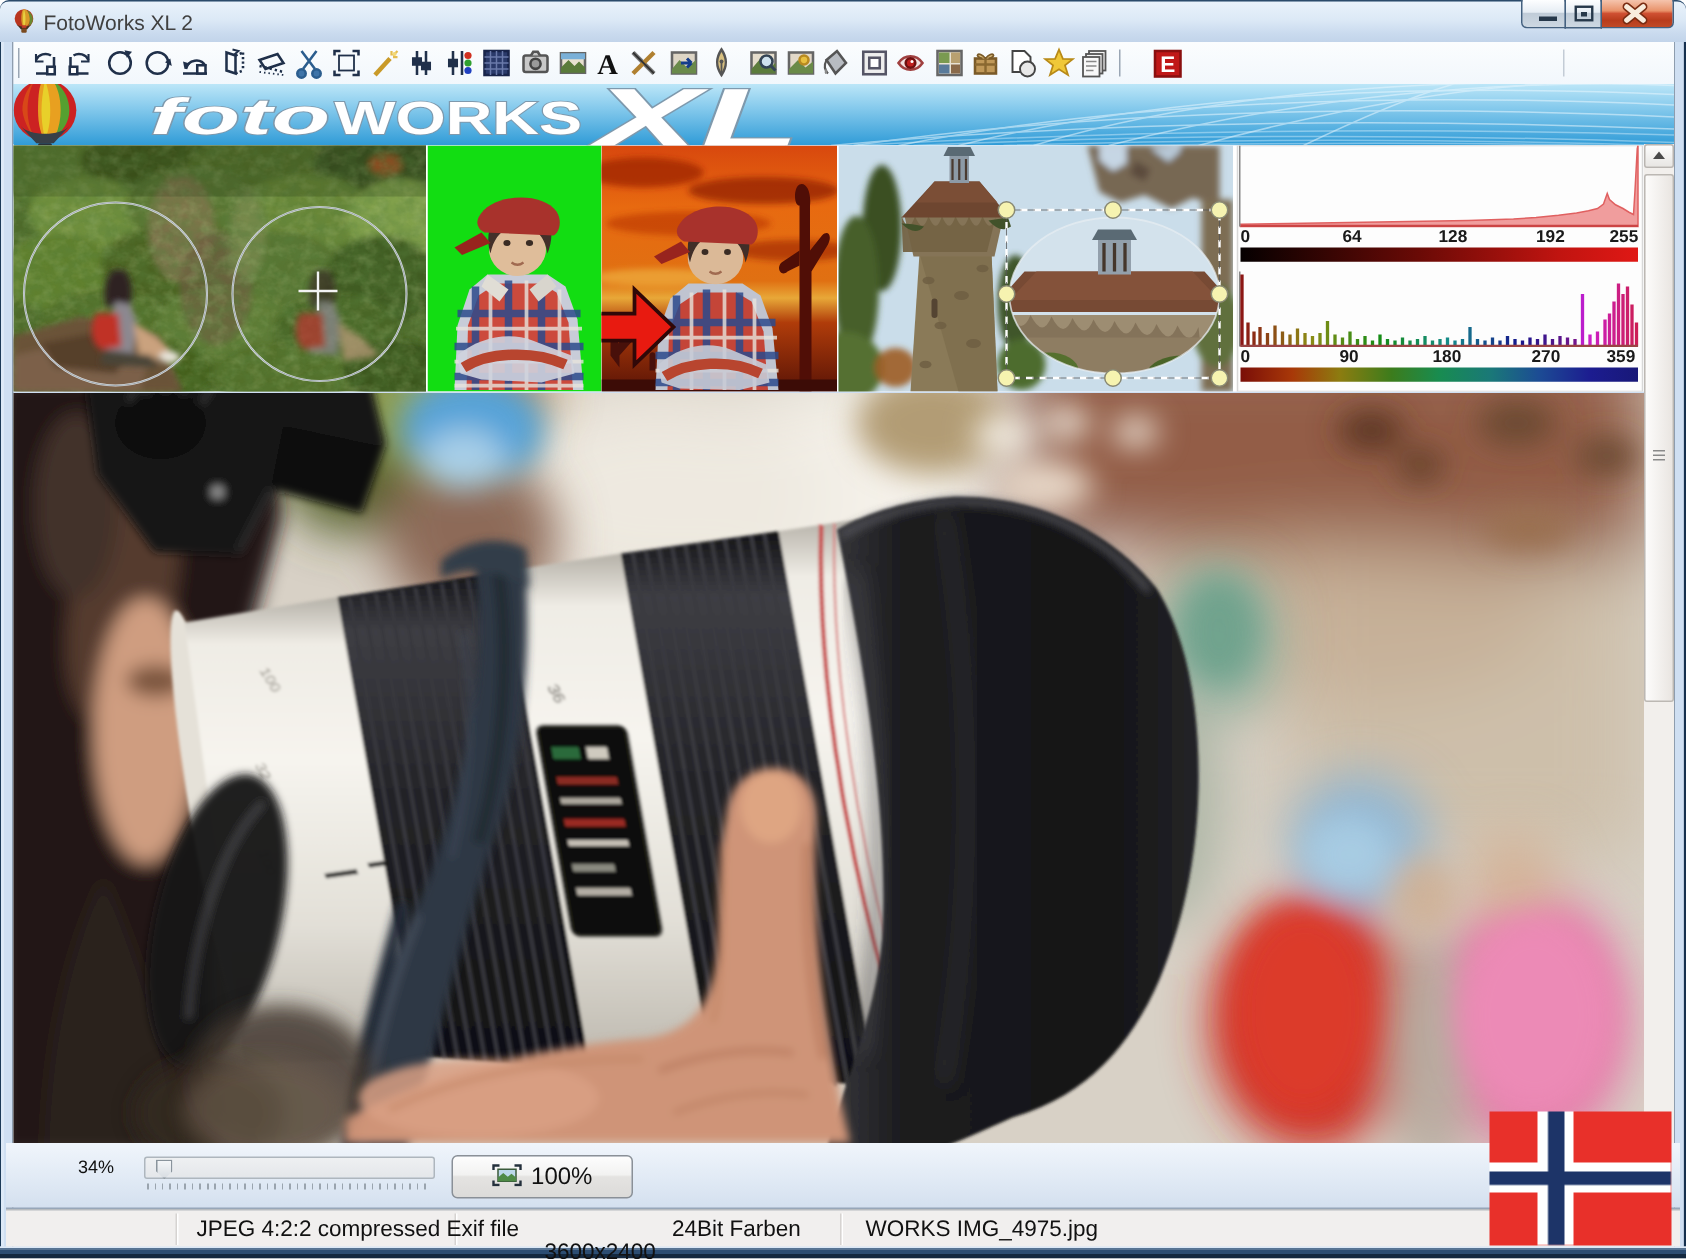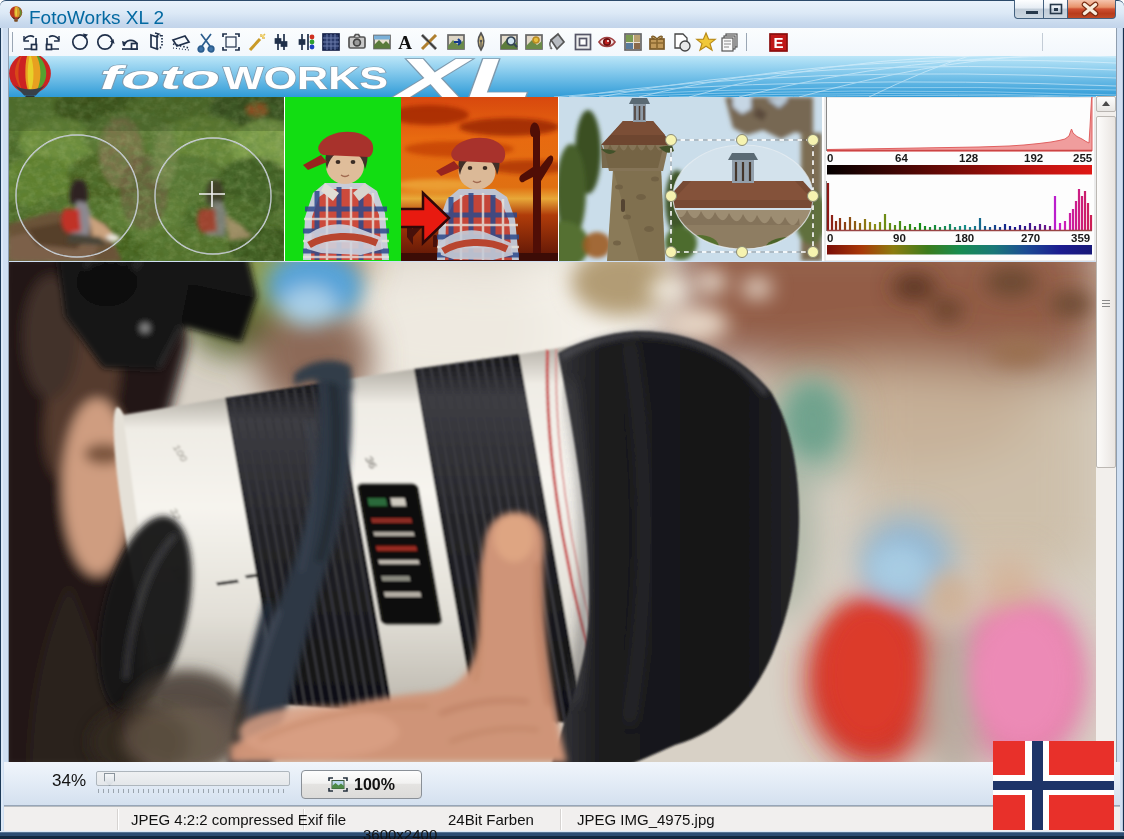--- a/index.html
+++ b/index.html
@@ -2,46 +2,46 @@
 <html><head><meta charset="utf-8">
 <style>
 html,body{margin:0;padding:0;background:#fff;}
 body{width:1124px;height:839px;position:relative;overflow:hidden;font-family:"Liberation Sans",sans-serif;}
 .abs{position:absolute;}
 #win{position:absolute;left:0;top:0;width:1124px;height:839px;background:#cfdff2;border-radius:6px 6px 0 0;}
 
 #titlebar{position:absolute;left:0;top:0;width:1124px;height:28px;
  background:linear-gradient(180deg,#e9f2fb 0%,#dcE9f6 45%,#c9daee 80%,#c2d4ea 100%);
  border-radius:6px 6px 0 0;border-top:1px solid #2b4a6a;box-sizing:border-box;}
-#titletext{position:absolute;left:29px;top:7px;font-size:19px;color:#0369a1;}
+#titletext{position:absolute;left:29px;top:7px;font-size:14px;color:#404040;}
 
 .wbtn{position:absolute;top:0;height:19px;box-sizing:border-box;border:1px solid #44617f;border-top:none;}
 #btnmin{left:1014px;width:30px;border-radius:0 0 0 4px;background:linear-gradient(180deg,#fdfeff 0%,#e6edf4 45%,#c0ccd8 50%,#cdd8e2 100%);}
 #btnmax{left:1043px;width:25px;background:linear-gradient(180deg,#fdfeff 0%,#e6edf4 45%,#c0ccd8 50%,#cdd8e2 100%);}
 #btnclose{left:1067px;width:49px;border-radius:0 0 4px 0;background:linear-gradient(180deg,#f5c4ad 0%,#e8926a 40%,#cf5032 50%,#b83c1c 75%,#c04a26 100%);}
 
 #toolbar{position:absolute;left:9px;top:28px;width:1107px;height:28px;background:linear-gradient(180deg,#fbfdfe,#f2f7fc);}
 
 #header{position:absolute;left:9px;top:56px;width:1107px;height:40px;overflow:hidden;
  background:linear-gradient(180deg,#b6e2f6 0%,#7cc6ea 45%,#2e9ad6 100%);border-bottom:1px solid #e8f2fa;}
 
 #thumbs{position:absolute;left:9px;top:97px;width:1087px;height:164px;background:#fff;}
 
 #photo{position:absolute;left:9px;top:262px;width:1087px;height:500px;background:#d8d1c6;overflow:hidden;}
 
 #sliderrow{position:absolute;left:4px;top:762px;width:1116px;height:43px;
  background:linear-gradient(180deg,#f0f5fb 0%,#e1eaf5 55%,#d4e0ef 100%);border-bottom:1px solid #97a6b8;}
-#pct{position:absolute;left:52px;top:771px;font-size:17px;color:#111;}
+#pct{position:absolute;left:52px;top:771px;font-size:12px;color:#111;}
 #track{position:absolute;left:96px;top:771px;width:194px;height:15px;background:linear-gradient(180deg,#eef0f2,#e4e7ea);border:1px solid #aeb6bd;box-sizing:border-box;border-radius:2px;}
 #thumbp{position:absolute;left:7px;top:1px;width:9px;height:11px;background:linear-gradient(180deg,#f4f6f8,#d8dde2);border:1px solid #8a949c;clip-path:polygon(0 0,100% 0,100% 60%,50% 100%,0 60%);}
 #ticks{position:absolute;left:98px;top:789px;width:190px;height:4px;
  background:repeating-linear-gradient(90deg,#9aa4ae 0 1px,transparent 1px 5px);}
 #btn100{position:absolute;left:301px;top:770px;width:121px;height:29px;box-sizing:border-box;
  border:1px solid #8a9097;border-radius:4px;background:linear-gradient(180deg,#fdfdfd 0%,#f2f2f1 45%,#e4e3e1 50%,#dcdbd9 100%);
- font-size:16px;color:#111;text-align:center;line-height:27px;font-weight:bold;}
+ font-size:16px;color:#111;text-align:center;line-height:27px;}
 
 #status{position:absolute;left:4px;top:806px;width:1116px;height:25px;background:#f1efee;border-top:1px solid #b8bcc0;box-sizing:border-box;font-size:15px;color:#111;}
 #status .sep{position:absolute;top:2px;height:21px;width:1px;background:#d6d3d1;box-shadow:1px 0 0 #fff;}
 
 #bleft{position:absolute;left:0;top:28px;width:9px;height:803px;background:linear-gradient(90deg,#1c3a58 0 1px,#dde9f7 1px 3px,#cfdff2 3px 8px,#8e9dae 8px 9px);}
 #bright{position:absolute;left:1116px;top:28px;width:8px;height:803px;background:linear-gradient(90deg,#8e9dae 0 1px,#cfdff2 1px 6px,#b9c9dd 6px 7px,#15304e 7px 8px);}
 #bbottom{position:absolute;left:0;top:831px;width:1124px;height:8px;background:linear-gradient(180deg,#dce8f6 0 1px,#587493 1px 2px,#2c4d72 2px 5px,#13283f 5px 8px);}
 
 #scroll{position:absolute;left:1096px;top:96px;width:20px;height:666px;background:#f2efec;}
 #sbup{position:absolute;left:0;top:0;width:20px;height:16px;background:linear-gradient(180deg,#fdfdfd,#e8e6e3);border:1px solid #b9b5b1;box-sizing:border-box;border-radius:2px;}
@@ -854,21 +854,21 @@
       <rect x="4" y="3.5" width="12" height="8" fill="#bcd8ea" stroke="#3a5a3a" stroke-width="1"></rect>
       <path d="M4 9 l3.5 -3 l3 2.5 l2.5 -2 l3 2.5 V11.5 H4 Z" fill="#4e8a46"></path>
     </svg>100%</div>
 <div id="status">
  <div class="sep" style="left:113px"></div>
  <div class="sep" style="left:299px"></div>
  <div class="sep" style="left:556px"></div>
  <div class="abs" style="left:127px;top:4px">JPEG 4:2:2 compressed Exif file</div>
  <div class="abs" style="left:359px;top:19px">3600x2400</div>
  <div class="abs" style="left:444px;top:4px">24Bit Farben</div>
- <div class="abs" style="left:573px;top:4px">JPEG IMG_4975.jpg</div>
+ <div class="abs" style="left:573px;top:4px">WORKS IMG_4975.jpg</div>
 </div>
 <div id="scroll">
     <div id="sbup"></div>
     <div id="sbthumb"></div>
   </div>
 <svg class="abs" style="left:1096px;top:96px" width="20" height="280" viewBox="0 0 20 280">
  <path d="M10 5 L14 10 L6 10 Z" fill="#4a4a4a"></path>
  <g stroke="#8a8a8a" stroke-width="1">
       <path d="M6 204.5h8 M6 207.5h8 M6 210.5h8"></path>
     </g>

